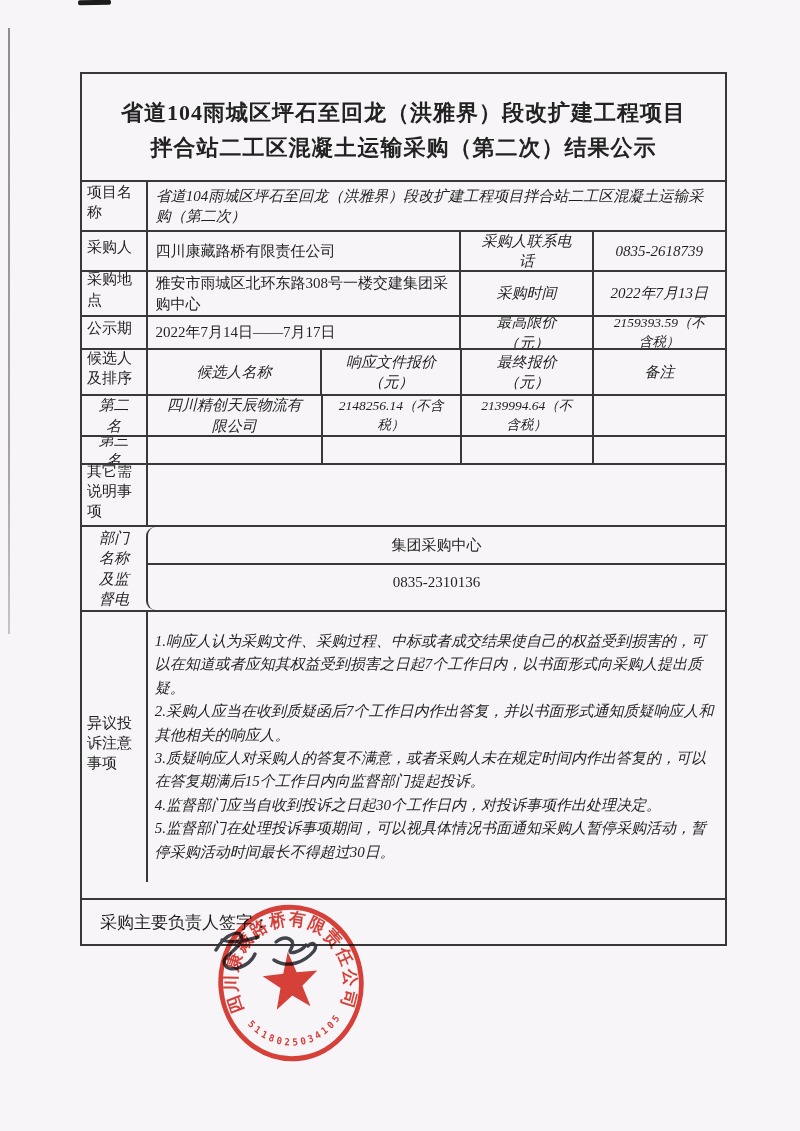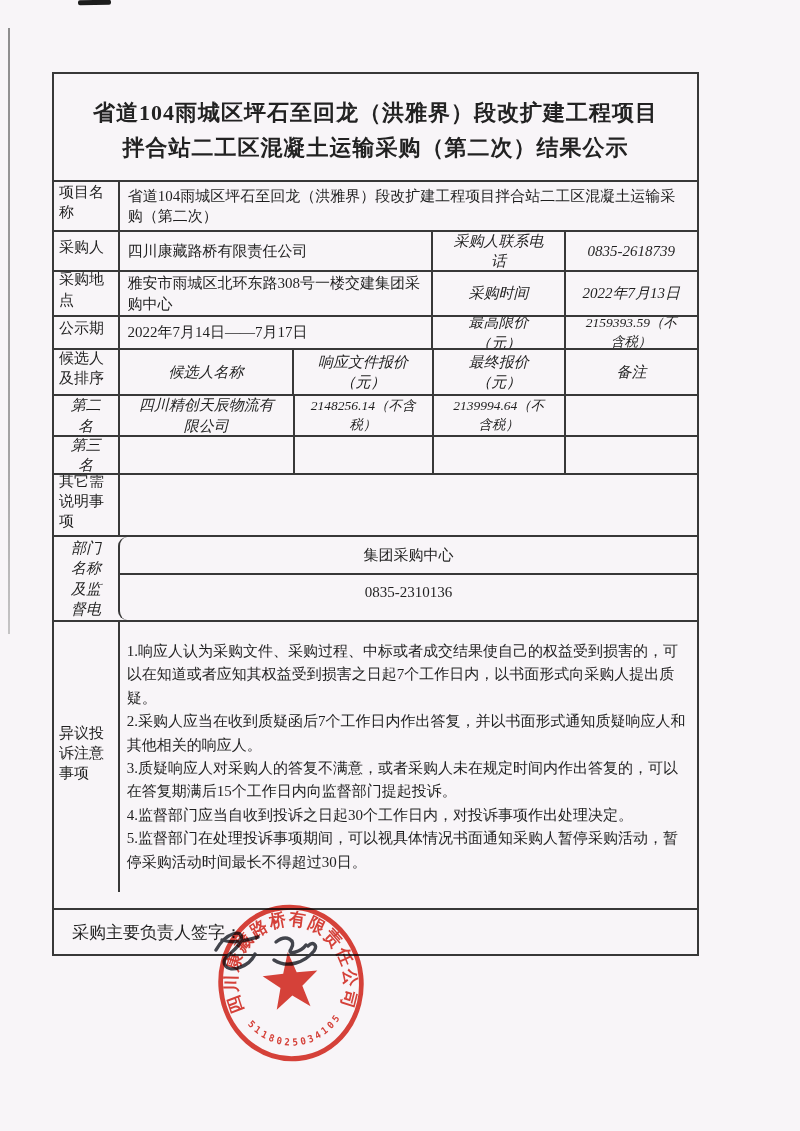--- a/index.html
+++ b/index.html
@@ -8,34 +8,34 @@
     background:#f8f5f8;
     font-family:"Liberation Serif","DejaVu Serif",serif;
     color:#1f1f1f;
   }
   
   .scan-edge-line{position:absolute;left:8px;top:28px;width:2px;height:606px;
     background:linear-gradient(#555 0%,#777 70%,#aaa 100%);opacity:.65;}
   .scan-smudge{position:absolute;left:78px;top:0;width:33px;height:5px;background:#1d1d1d;
     border-radius:2px;transform:rotate(-1deg);}
   
-  .doc-table{position:absolute;left:52px;top:72px;width:647px;
+  .doc-table{position:absolute;left:80px;top:72px;width:647px;
     border:2px solid #383838;box-sizing:border-box;background:transparent;}
   .row{display:flex;border-top:2px solid #383838;box-sizing:border-box;}
   .row.first{border-top:none;}
   .cell{box-sizing:border-box;border-left:2px solid #383838;display:flex;align-items:center;
     font-size:15px;line-height:1.35;overflow:hidden;}
   .cell.nb{border-left:none;}
   .c1{width:64px;padding:3px 4px 11px 5px;text-align:left;}
   .c2{width:176px;}
   .c3{width:140px;}
   .c4{width:133px;}
   .c5{width:134px;}
   .c23{width:316px;}  
-  .c2345{width:583px;} 
+  .c2345{width:583px;font-style:italic;} 
   .val-left{justify-content:flex-start;padding:3px 8px;text-align:left;}
   .ctr{justify-content:center;text-align:center;padding:3px 16px;font-style:italic;}
   
   .title-block{height:106px;display:flex;flex-direction:column;align-items:center;
     justify-content:center;padding-top:6px;box-sizing:border-box;}
   .title-line{font-size:22px;font-weight:bold;letter-spacing:1px;line-height:1.6;color:#222;}
   
   .sup-right{width:583px;display:flex;flex-direction:column;border-left:2px solid #383838;box-sizing:border-box;border-radius:9px;}
   .sup-sub{display:flex;align-items:center;justify-content:center;font-size:15px;box-sizing:border-box;}
   .sup-sub.second{border-top:2px solid #383838;}
@@ -100,21 +100,21 @@
 
 
   <div class="row" style="height:41px">
     <div class="cell nb c1 ctr">第二名</div>
     <div class="cell c2 ctr">四川精创天辰物流有限公司</div>
     <div class="cell c3 ctr" style="font-size:13.5px">2148256.14（不含税）</div>
     <div class="cell c4 ctr" style="font-size:13.5px">2139994.64（不含税）</div>
     <div class="cell c5 ctr"></div>
   </div>
 
-  <div class="row" style="height:38px">
+  <div class="row" style="height:28px">
     <div class="cell nb c1 ctr">第三名</div>
     <div class="cell c2 ctr"></div>
     <div class="cell c3 ctr"></div>
     <div class="cell c4 ctr"></div>
     <div class="cell c5 ctr"></div>
   </div>
 
   <div class="row" style="height:62px">
     <div class="cell nb c1">其它需说明事项</div>
     <div class="cell c2345 val-left"></div>

